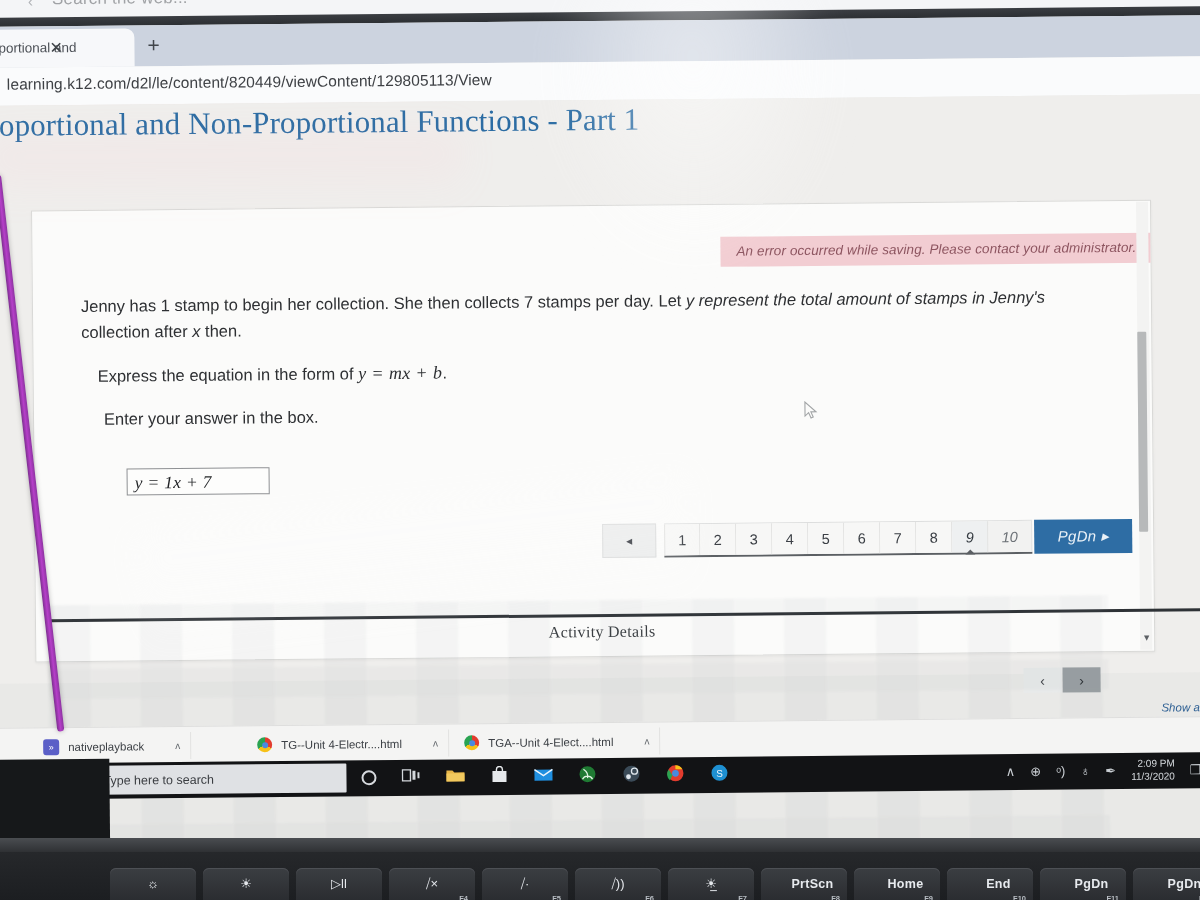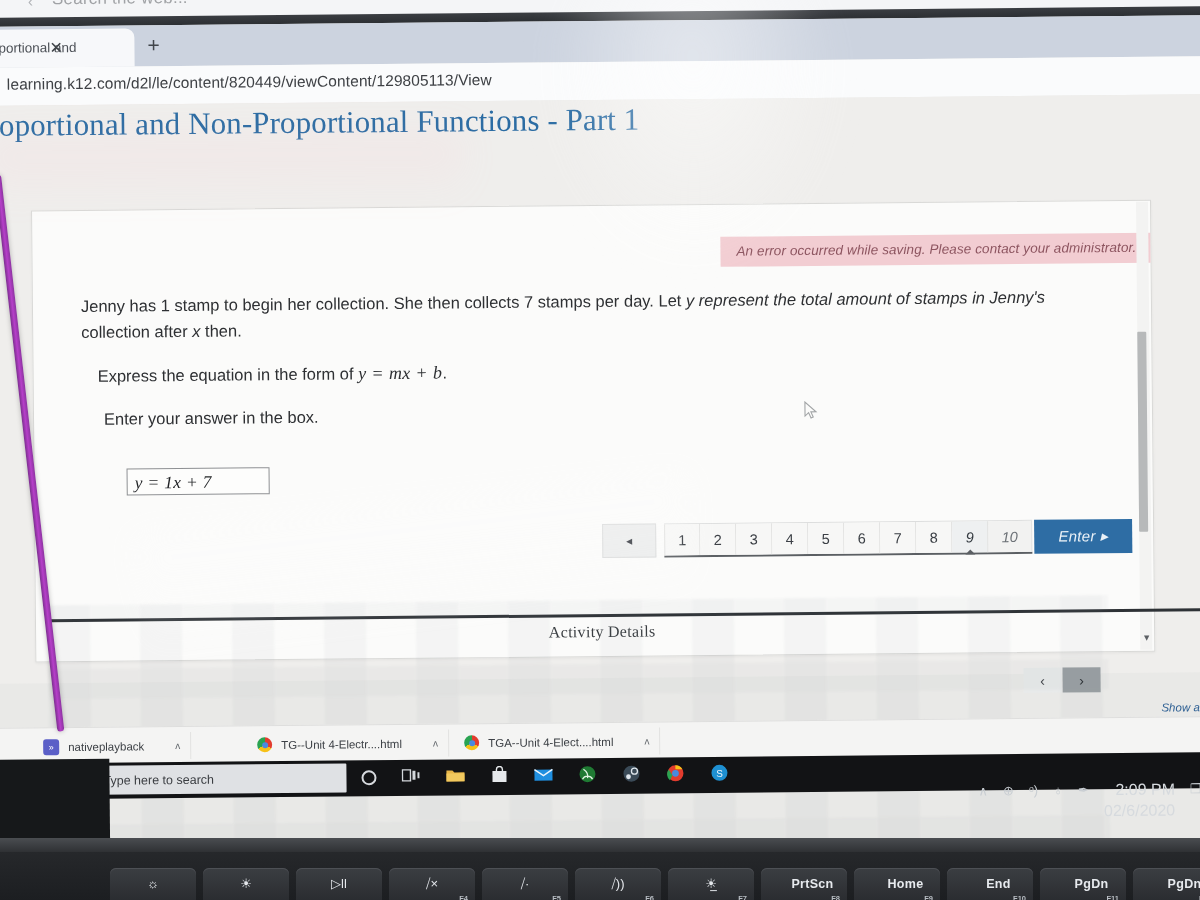--- a/index.html
+++ b/index.html
@@ -305,21 +305,21 @@
   .tb-icons {
     position: absolute; left: 412px; top: 7px;
     display: flex; gap: 24px; align-items: center;
   }
   .tb-icon { width: 20px; height: 18px; }
   .tray {
     position: absolute; right: 16px; top: 4px;
     display: flex; align-items: center; gap: 15px;
     color: #cdd1d6; font-size: 11px;
   }
-  .tray-clock { text-align: right; line-height: 1.3; font-size: 16px; color:#d6dade;margin-top:23px; }
+  .tray-clock { text-align: right; line-height: 1.3; font-size: 10px; color:#d6dade; }
   .tray-glyph { font-size: 13px; color: #c9ced3; }
 
   
   .keyboard {
     position: absolute; left: 0; right: 0; bottom: 0; height: 62px;
     background: linear-gradient(180deg,#3a3c3f 0%,#26282b 22%,#1c1e21 100%);
     overflow: hidden;
   }
   .kb-hingelight {
     position: absolute; left: 0; right: 0; top: 0; height: 14px;
@@ -447,21 +447,21 @@
               <div class="pager-num">2</div>
               <div class="pager-num">3</div>
               <div class="pager-num">4</div>
               <div class="pager-num">5</div>
               <div class="pager-num">6</div>
               <div class="pager-num">7</div>
               <div class="pager-num">8</div>
               <div class="pager-num current">9</div>
               <div class="pager-num dim" style="width: 44px; text-align: right;">10</div>
             </div>
-          <div class="pager-next">Enter ▸</div>
+          <div class="pager-next">PgDn ▸</div>
         </div>
 
         <div class="card-scroll-track">
           <div class="card-scroll-thumb"></div>
         </div>
         <div class="card-scroll-down">▼</div>
       </div>
 
       <div class="arrow-chips">
         <div class="arrow-chip light">‹</div>
@@ -557,21 +557,21 @@
       </div>
 
       <div class="tray">
         <span class="tray-glyph">∧</span>
         <span class="tray-glyph">⊕</span>
         <span class="tray-glyph">ᵒ)</span>
         <span class="tray-glyph">♁</span>
         <span class="tray-glyph">✒</span>
         <span class="tray-clock">
           <span>2:09 PM</span><br>
-          <span>02/6/2020</span>
+          <span>11/3/2020</span>
         </span>
         <span class="tray-glyph">❐</span>
       </div>
     </div>
 
     <div class="glare glare-1"></div>
     <div class="glare glare-2"></div>
     <div class="glare glare-3"></div>
 
     <div class="dark-corner"></div>

